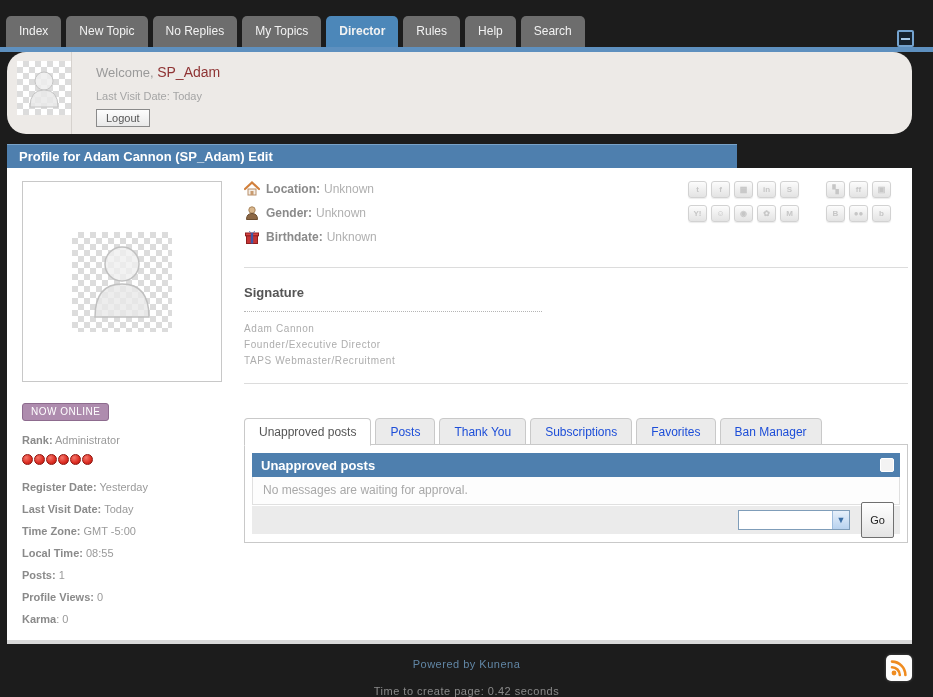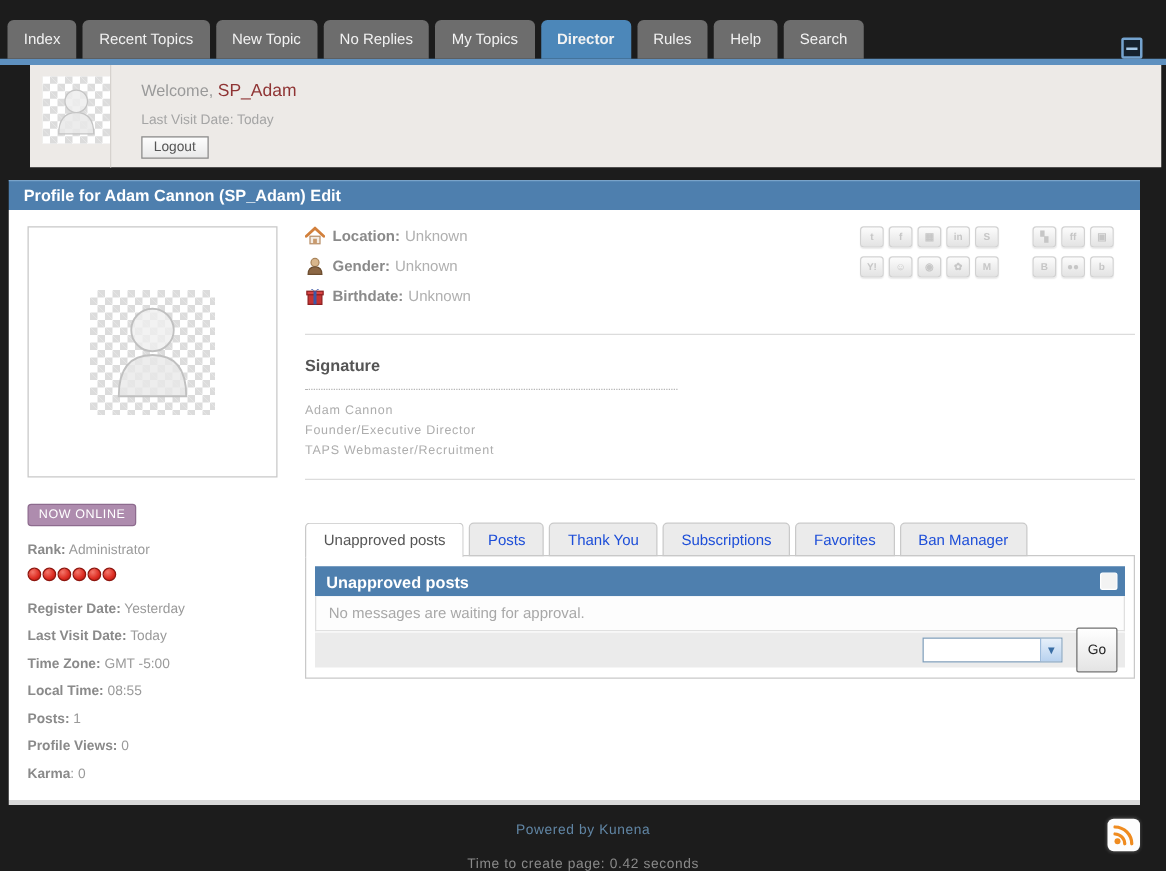--- a/index.html
+++ b/index.html
@@ -11,38 +11,38 @@
   .nav-row { display:flex; gap:5px; padding-left:6px; height:31px; background:#1c1c1c; }
   .nav-tab { background:#6d6d6d; color:#f2f2f2; font-size:12px; line-height:31px; padding:0 13px;
              border-radius:5px 5px 0 0; cursor:pointer; white-space:nowrap; }
   .nav-tab.active { background:#4c87b9; font-weight:bold; }
   .blue-strip { height:5px; background:#5e90bf; }
   .collapse-btn { position:absolute; top:30px; right:19px; width:17px; height:17px; background:#16222e;
                   border:2px solid #74a3cf; border-radius:2px; display:flex; align-items:center; justify-content:center; }
   .collapse-btn .minus { width:9px; height:0; border-top:2px solid #a7c9e8; }
 
   
-  .welcome-box { margin-left:24px; width:905px; height:82px; background:#edeae7; display:flex; align-items:flex-start; }
+  .welcome-box { margin-left:7px; width:905px; height:82px; background:#edeae7; display:flex; align-items:flex-start;border-radius:19px; }
   .welcome-avatar-cell { width:65px; padding:9px 0 0 10px; align-self:stretch; border-right:1px solid #d6d2ce; }
   .checker { background-color:#fff;
     background-image: linear-gradient(45deg,#dcdcdc 25%,transparent 25%,transparent 75%,#dcdcdc 75%),
                       linear-gradient(45deg,#dcdcdc 25%,transparent 25%,transparent 75%,#dcdcdc 75%);
     background-size:12px 12px; background-position:0 0,6px 6px; }
   .welcome-avatar { width:54px; height:54px; }
   .welcome-text { padding:12px 0 0 24px; }
   .welcome-line { font-size:13px; color:#9a9a9a; }
   .welcome-line .username { color:#8f3434; font-size:14px; cursor:pointer; }
   .welcome-visit { font-size:11px; color:#a5a5a5; margin-top:10px; }
   .logout-btn { margin-top:7px; font-size:11px; color:#555; background:linear-gradient(#fdfdfd,#e9e9e9);
                 border:1px solid #8a8a8a; padding:2px 9px; cursor:pointer; font-family:"Liberation Sans",sans-serif; }
 
   .black-gap { height:10px; background:#1c1c1c; }
 
   
-  .profile-header { margin-left:7px; width:905px; height:24px; background:#4e7fae; border-top:1px solid #79a3c9;
+  .profile-header { margin-left:7px; width:730px; height:24px; background:#4e7fae; border-top:1px solid #79a3c9;
                     color:#fff; font-size:13px; font-weight:bold; line-height:23px; padding-left:12px; }
   .profile-header .edit-link { cursor:pointer; }
 
   
   .content { margin-left:7px; width:905px; min-height:472px; background:#fff; display:flex; }
   .left-col { width:228px; padding:13px 0 0 15px; flex-shrink:0; }
   .avatar-frame { width:200px; height:201px; border:1px solid #c8c8c8; background:#fff;
                   display:flex; align-items:center; justify-content:center; }
   .avatar-inner { width:100px; height:100px; display:flex; align-items:center; justify-content:center; }
   .online-badge { display:inline-block; margin-top:21px; background:#ae8cae; border:1px solid #8d6b8e; border-radius:3px;
@@ -109,21 +109,20 @@
 </style>
 </head>
 <body>
 
 <div class="page">
 
   <div class="topbar"></div>
 
   <div class="nav-row">
     <div class="nav-tab">Index</div>
-    <div class="nav-tab">Recent Topics</div>
     <div class="nav-tab">New Topic</div>
     <div class="nav-tab">No Replies</div>
     <div class="nav-tab">My Topics</div>
     <div class="nav-tab active">Director</div>
     <div class="nav-tab">Rules</div>
     <div class="nav-tab">Help</div>
     <div class="nav-tab">Search</div>
   </div>
   <div class="blue-strip"></div>
   <div class="collapse-btn">

